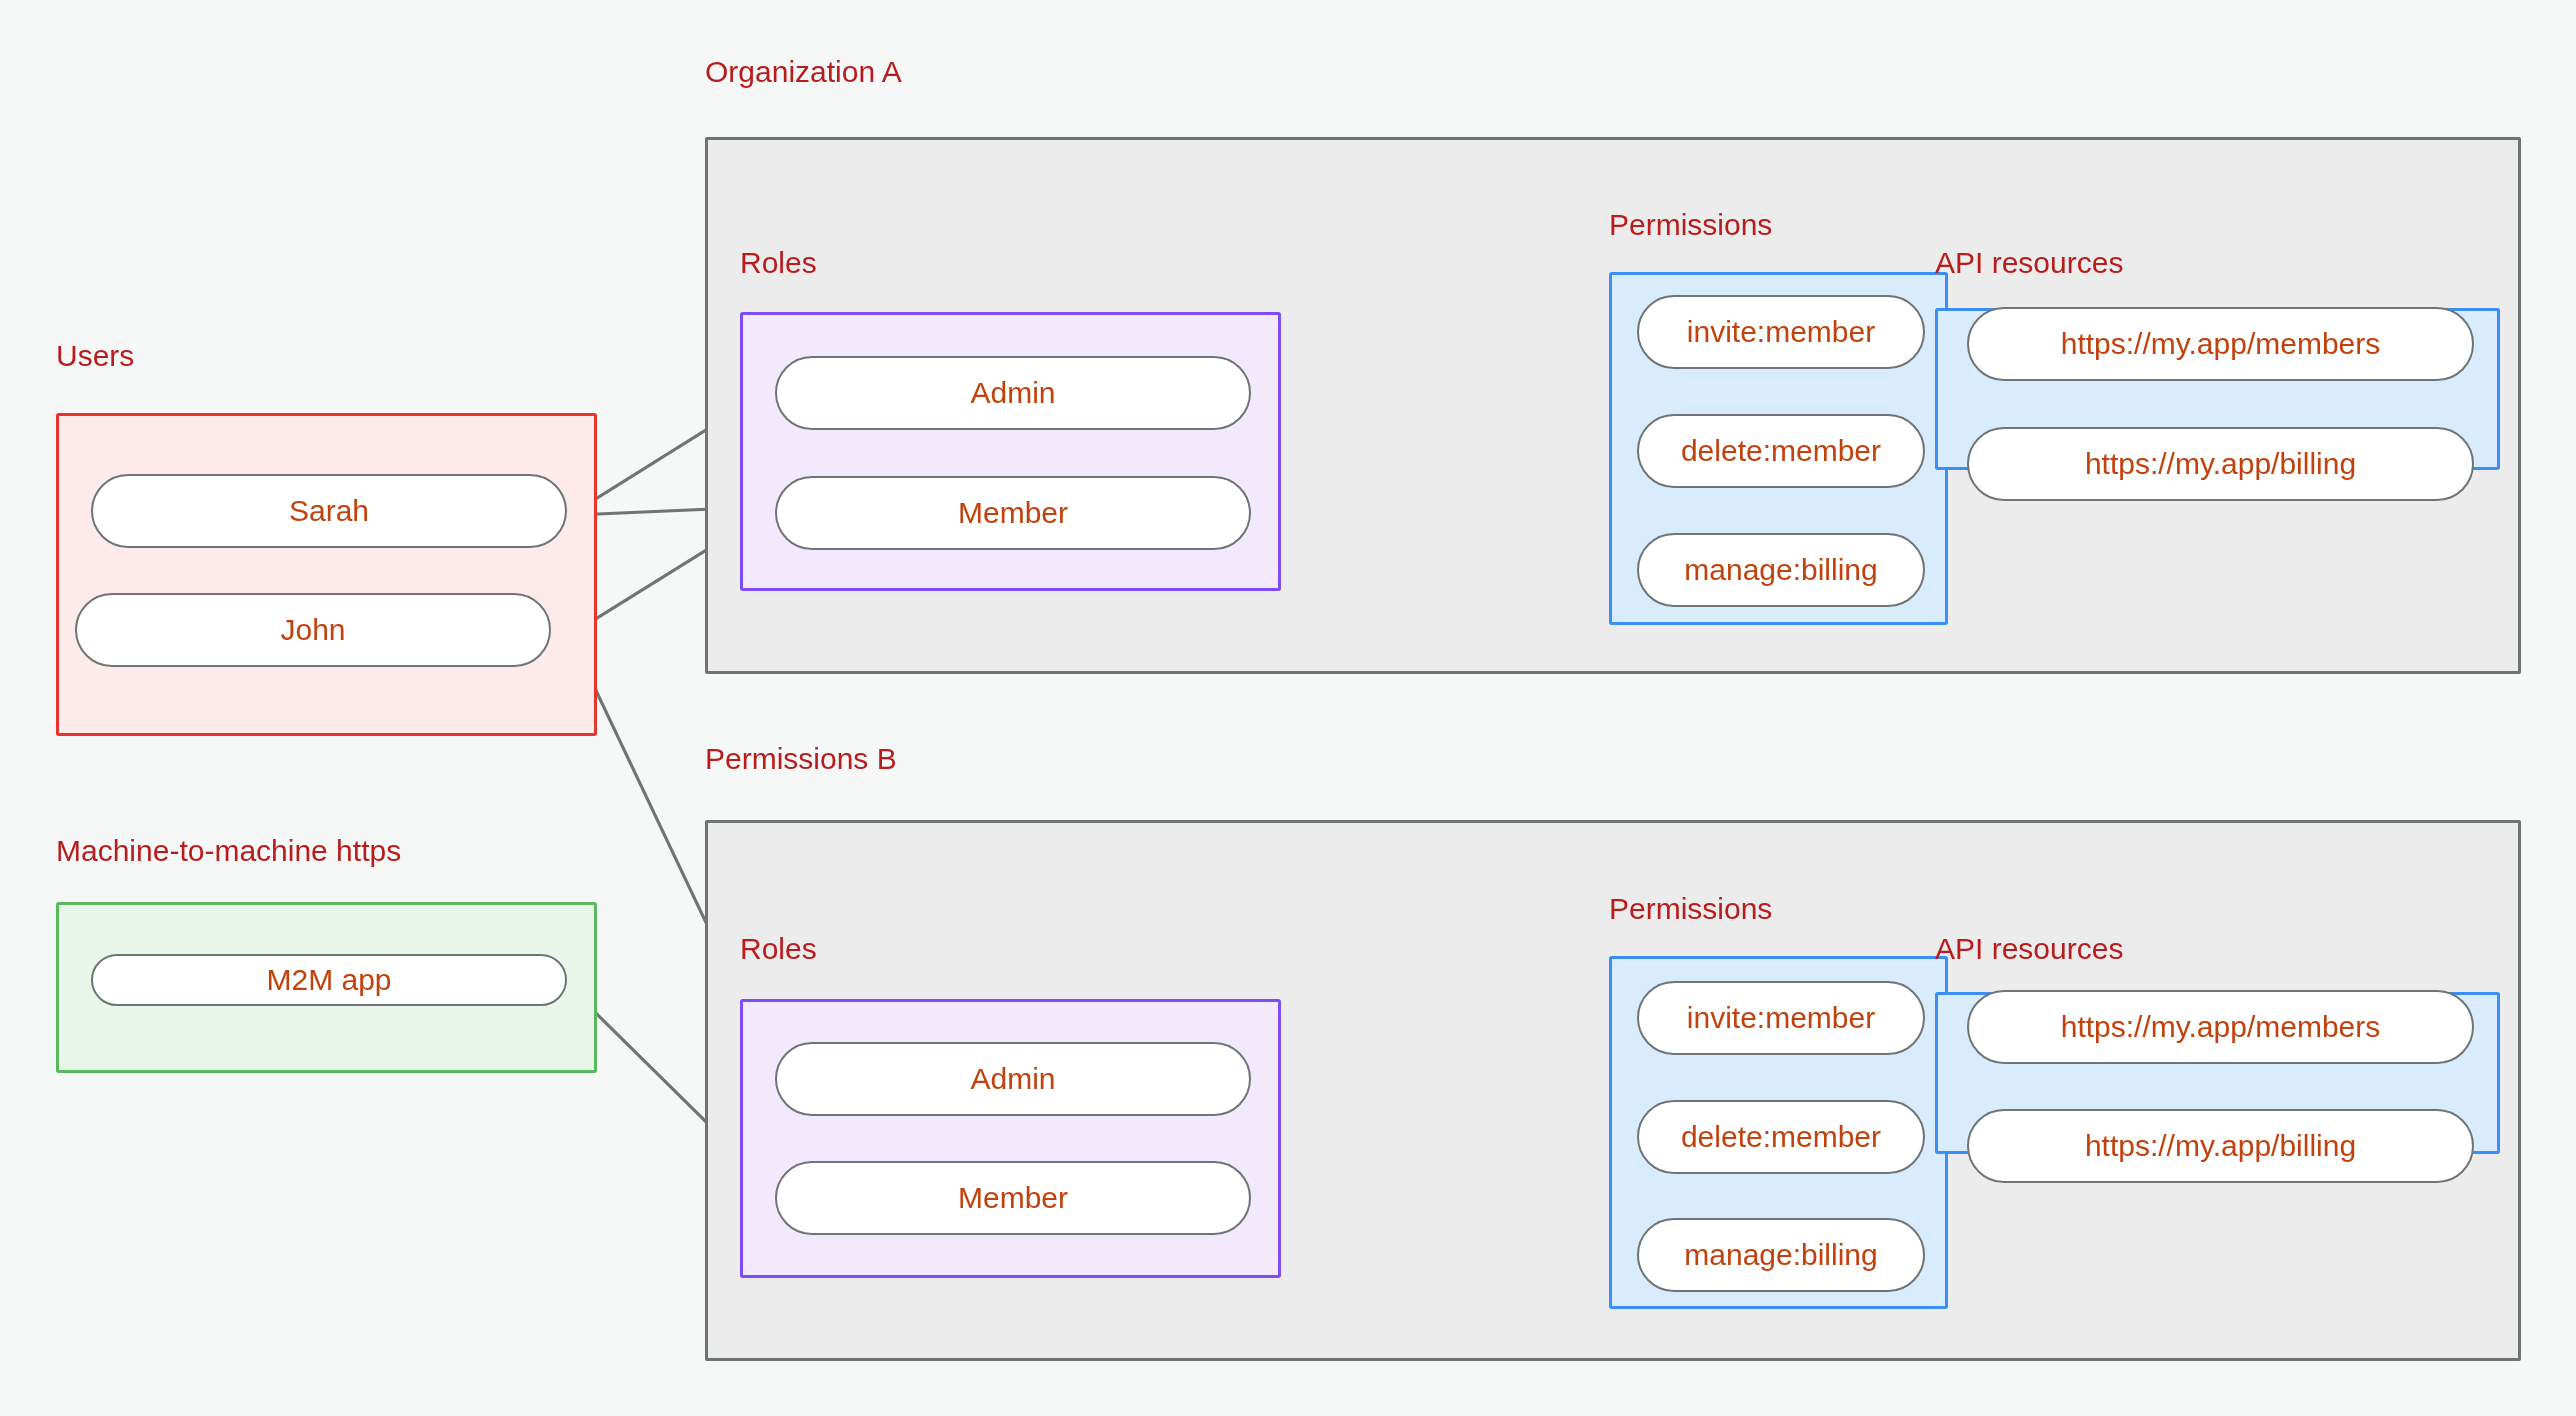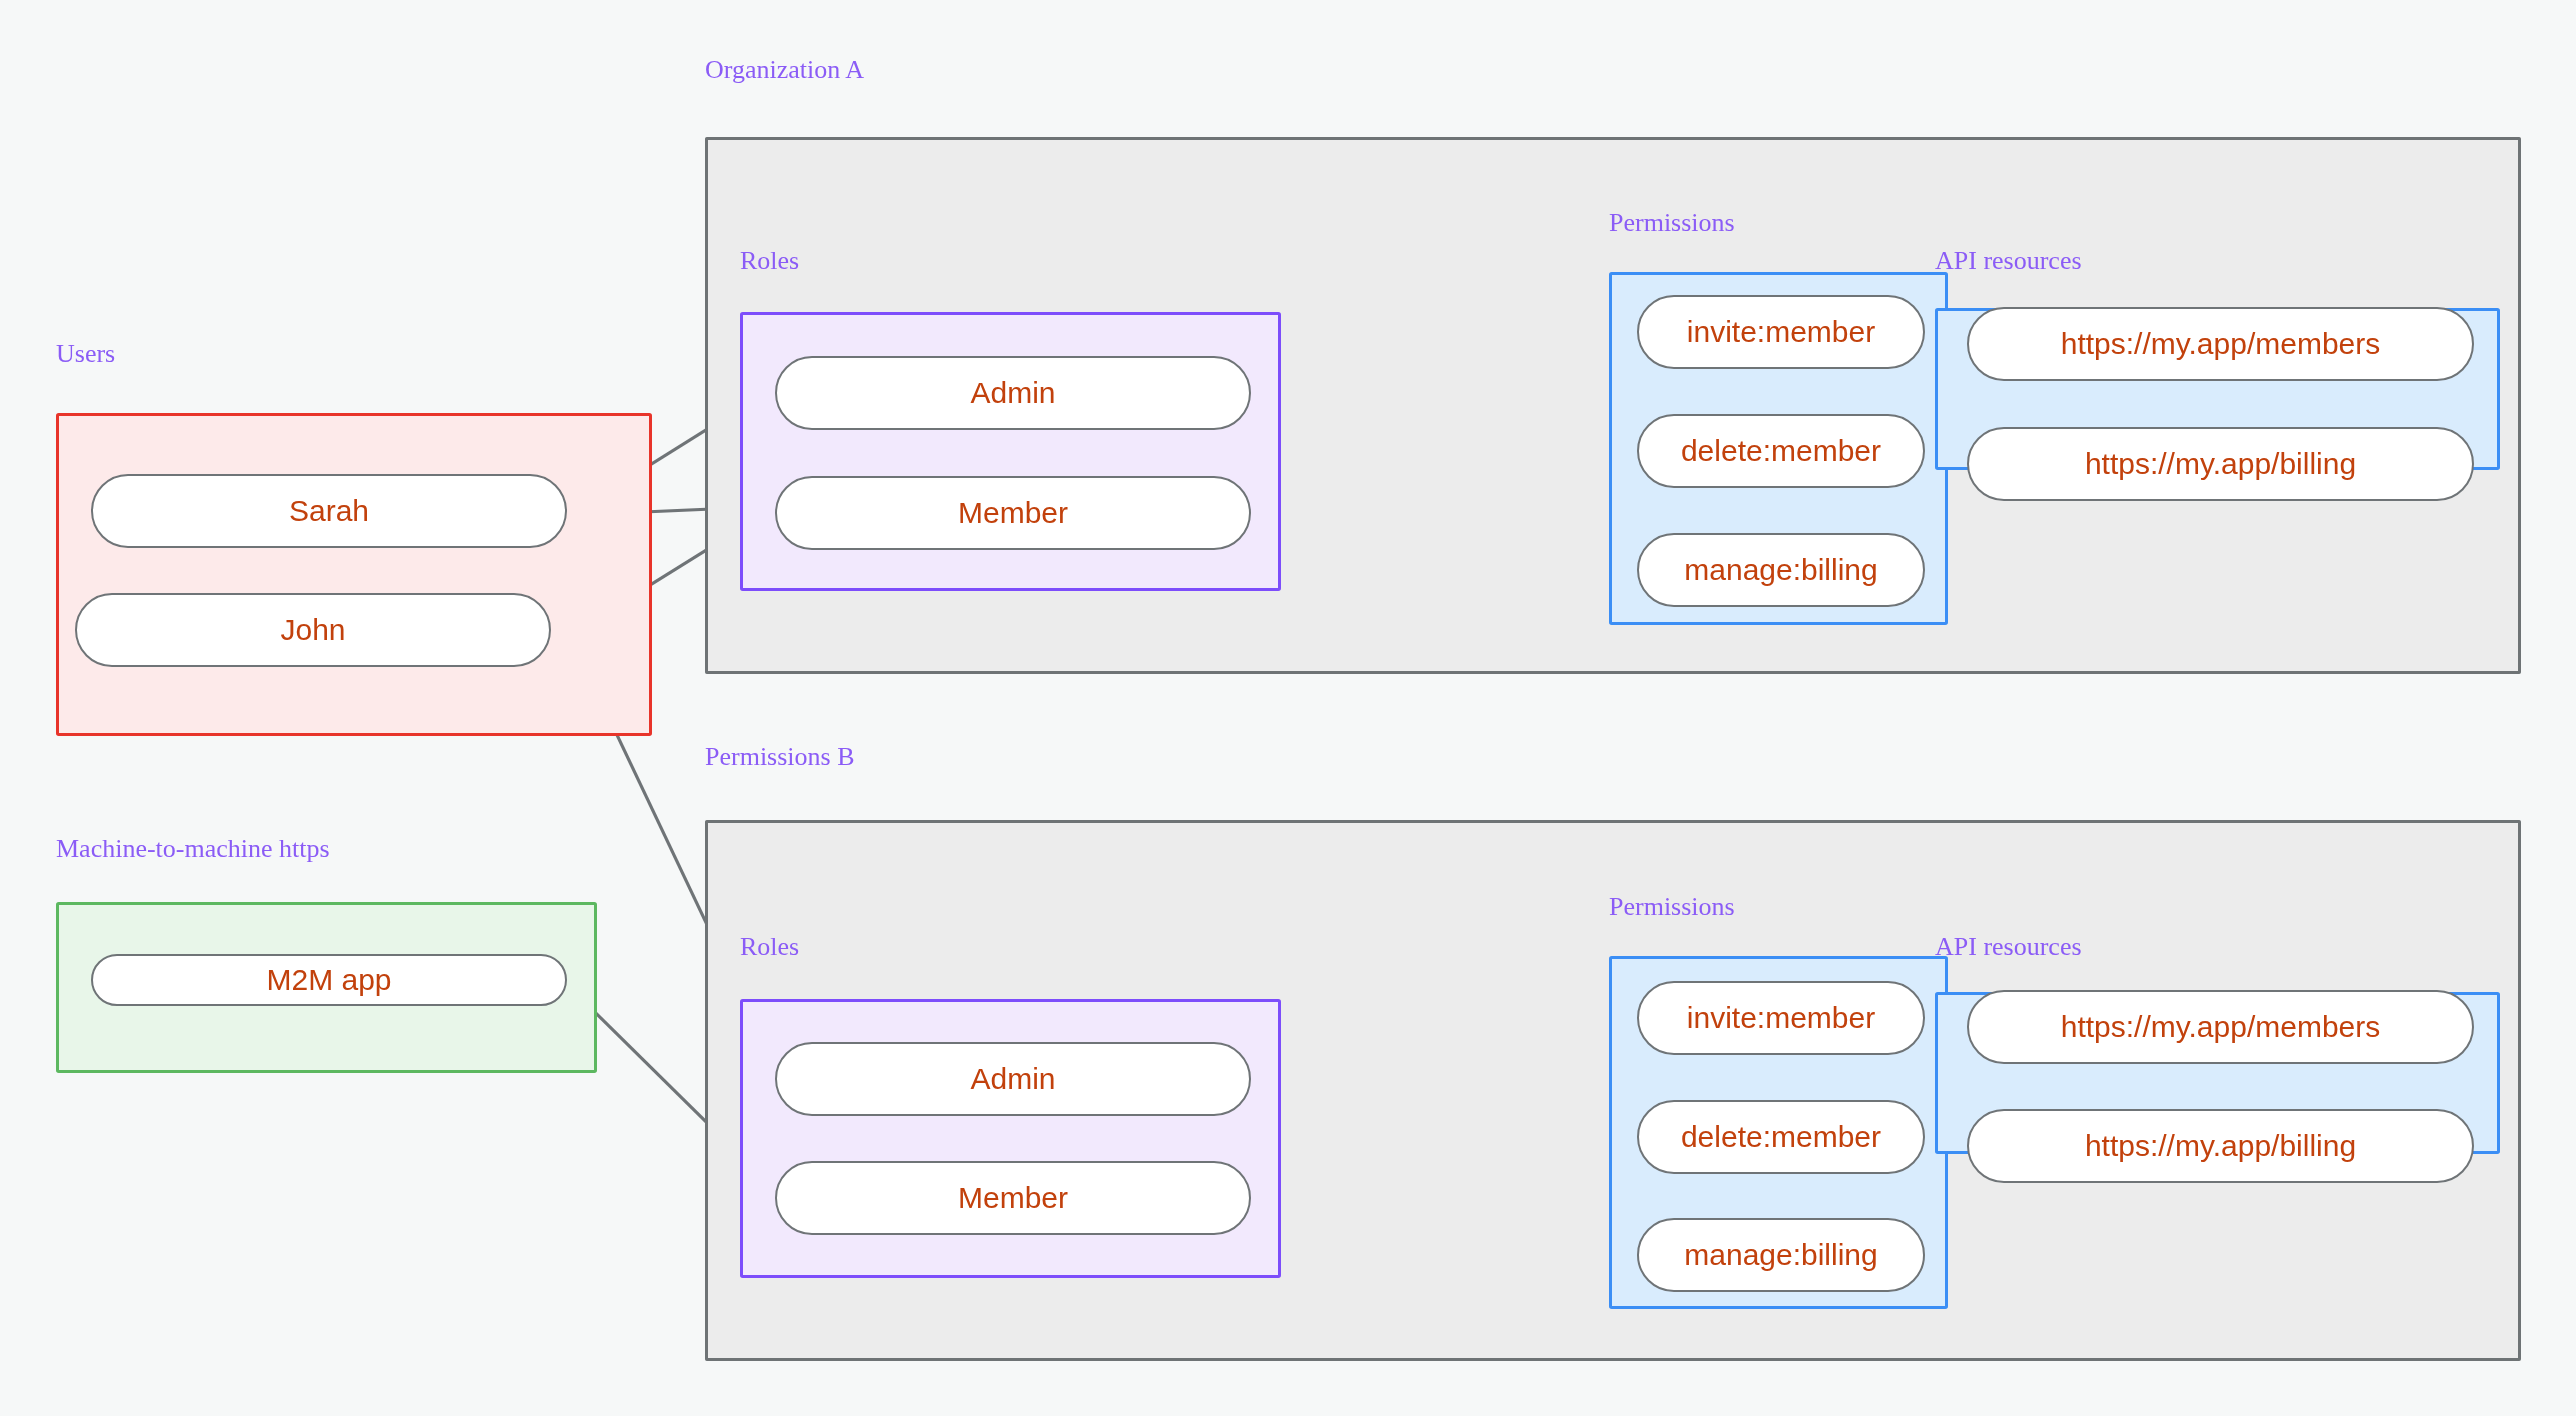--- a/index.html
+++ b/index.html
@@ -14,25 +14,24 @@
   #canvas {
     position: relative;
     width: 2576px;
     height: 1416px;
     background: #f6f8f8;
     overflow: hidden;
   }
   
   .group-label {
     position: absolute;
-    font-size: 26px;
-    color: #8b5cf6;
+    font-size: 30px;
+    color: #b91c1c;
     line-height: 1;
     white-space: nowrap;
-    font-family: Liberation Serif, serif;
   }
   
   .org-box {
     position: absolute;
     background: #ececec;
     border: 3.6px solid #6e7375;
     box-sizing: border-box;
     border-radius: 1.8px;
   }
   
@@ -119,21 +118,21 @@
 
     <circle cx="1516" cy="1124" r="11"></circle>
     <circle cx="1516" cy="1256" r="11"></circle>
     <circle cx="1516" cy="1388" r="11"></circle>
     <circle cx="2176" cy="1190" r="11"></circle>
     <circle cx="2176" cy="1323" r="11"></circle>
   </svg>
 
   <div class="group-label" style="left:56px; top:341px;">Users</div>
 
-  <div class="sub-box users" style="left:56px; top:413px; width:596px; height:323px;">
+  <div class="sub-box users" style="left:56px; top:413px; width:541px; height:323px;">
     <div class="pill" style="left:32px; top:58px; width:476px; height:74px;">Sarah</div>
     <div class="pill" style="left:16px; top:177px; width:476px; height:74px;">John</div>
   </div>
 
   <div class="group-label" style="left:56px; top:836px;">Machine-to-machine https</div>
 
   <div class="sub-box m2m" style="left:56px; top:902px; width:541px; height:171px;">
     <div class="pill" style="left:32px; top:49px; width:476px; height:52px;">M2M app</div>
   </div>
 

